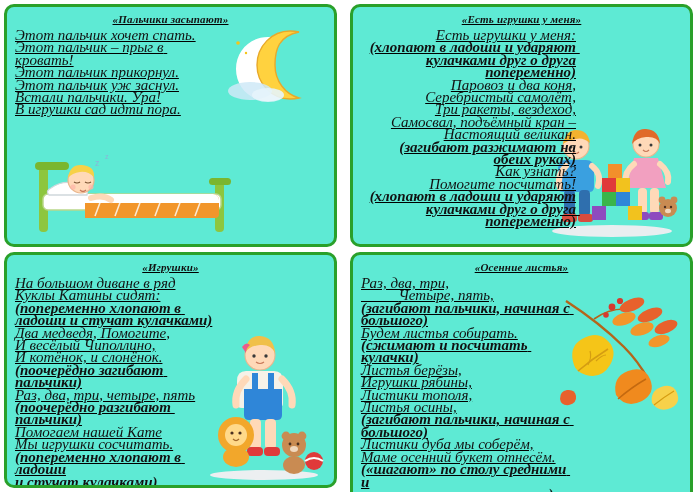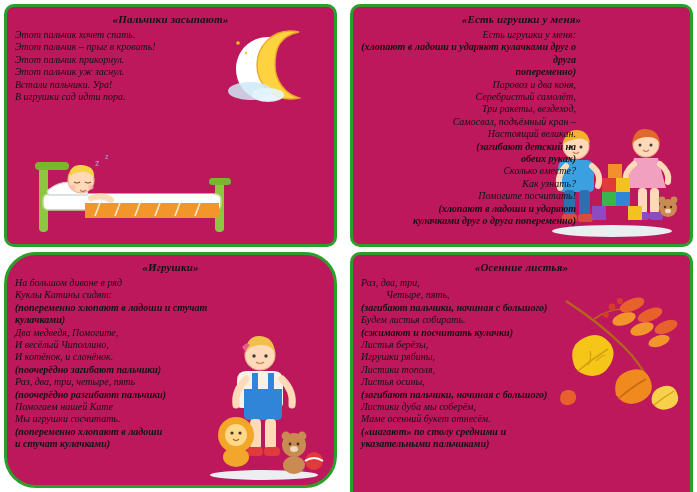--- a/index.html
+++ b/index.html
@@ -17,50 +17,51 @@
     position: relative;
     width: 697px;
     height: 492px;
     background: #ffffff;
   }
   .card {
     position: absolute;
     box-sizing: border-box;
     border: 3px solid #2aa02a;
     border-radius: 10px;
-    background: #be185d;
+    background: #5eead4;
     overflow: hidden;
+    text-decoration: underline;
   }
   .card-title {
     text-align: center;
     font-style: italic;
     font-weight: bold;
     font-size: 11px;
     color: #111;
     margin: 6px 0 4px 0;
     letter-spacing: 0.2px;
   }
   .card-body {
     position: relative;
     padding: 0 8px;
-    font-size: 10px;
+    font-size: 15px;
     line-height: 12.4px;
     color: #111;
     font-style: italic;
   }
   .card-body .ln {
     white-space: pre-wrap;
   }
   .card-body .b {
     font-weight: bold;
   }
   
   #card-1 { left: 4px;   top: 4px;   width: 333px; height: 243px; }
   #card-2 { left: 350px; top: 4px;   width: 343px; height: 243px; }
-  #card-3 { left: 4px;   top: 252px; width: 333px; height: 236px; border-radius: 32px; }
+  #card-3 { left: 4px;   top: 252px; width: 333px; height: 236px; }
   #card-4 { left: 350px; top: 252px; width: 343px; height: 292px; }
 
   .txt-col { position: relative; z-index: 2; }
   #card-1 .txt-col { width: 200px; }
   #card-2 .txt-col { width: 215px; text-align: right; }
   #card-3 .txt-col { width: 210px; }
   #card-4 .txt-col { width: 215px; }
 
   
   .art { position: absolute; z-index: 1; }
@@ -202,23 +203,22 @@
     <div class="card-body">
       <div class="txt-col">
         <div class="ln">Есть игрушки у меня:</div>
         <div class="ln b">(хлопают в ладоши и ударяют кулачками друг о друга</div>
         <div class="ln b">попеременно)</div>
         <div class="ln">Паровоз и два коня,</div>
         <div class="ln">Серебристый самолёт,</div>
         <div class="ln">Три ракеты, вездеход,</div>
         <div class="ln">Самосвал, подъёмный кран –</div>
         <div class="ln">Настоящий великан.</div>
-        <div class="ln b">(загибают детский на</div>
+        <div class="ln b">(загибают разжимают на</div>
         <div class="ln b">обеих руках)</div>
-        <div class="ln">Сколько вместе?</div>
         <div class="ln">Как узнать?</div>
         <div class="ln">Помогите посчитать!</div>
         <div class="ln b">(хлопают в ладоши и ударяют</div>
         <div class="ln b">кулачками друг о друга попеременно)</div>
       </div>
     </div>
   </div>
 
   <div class="card" id="card-3">
     <div class="card-title">«Игрушки»</div>

